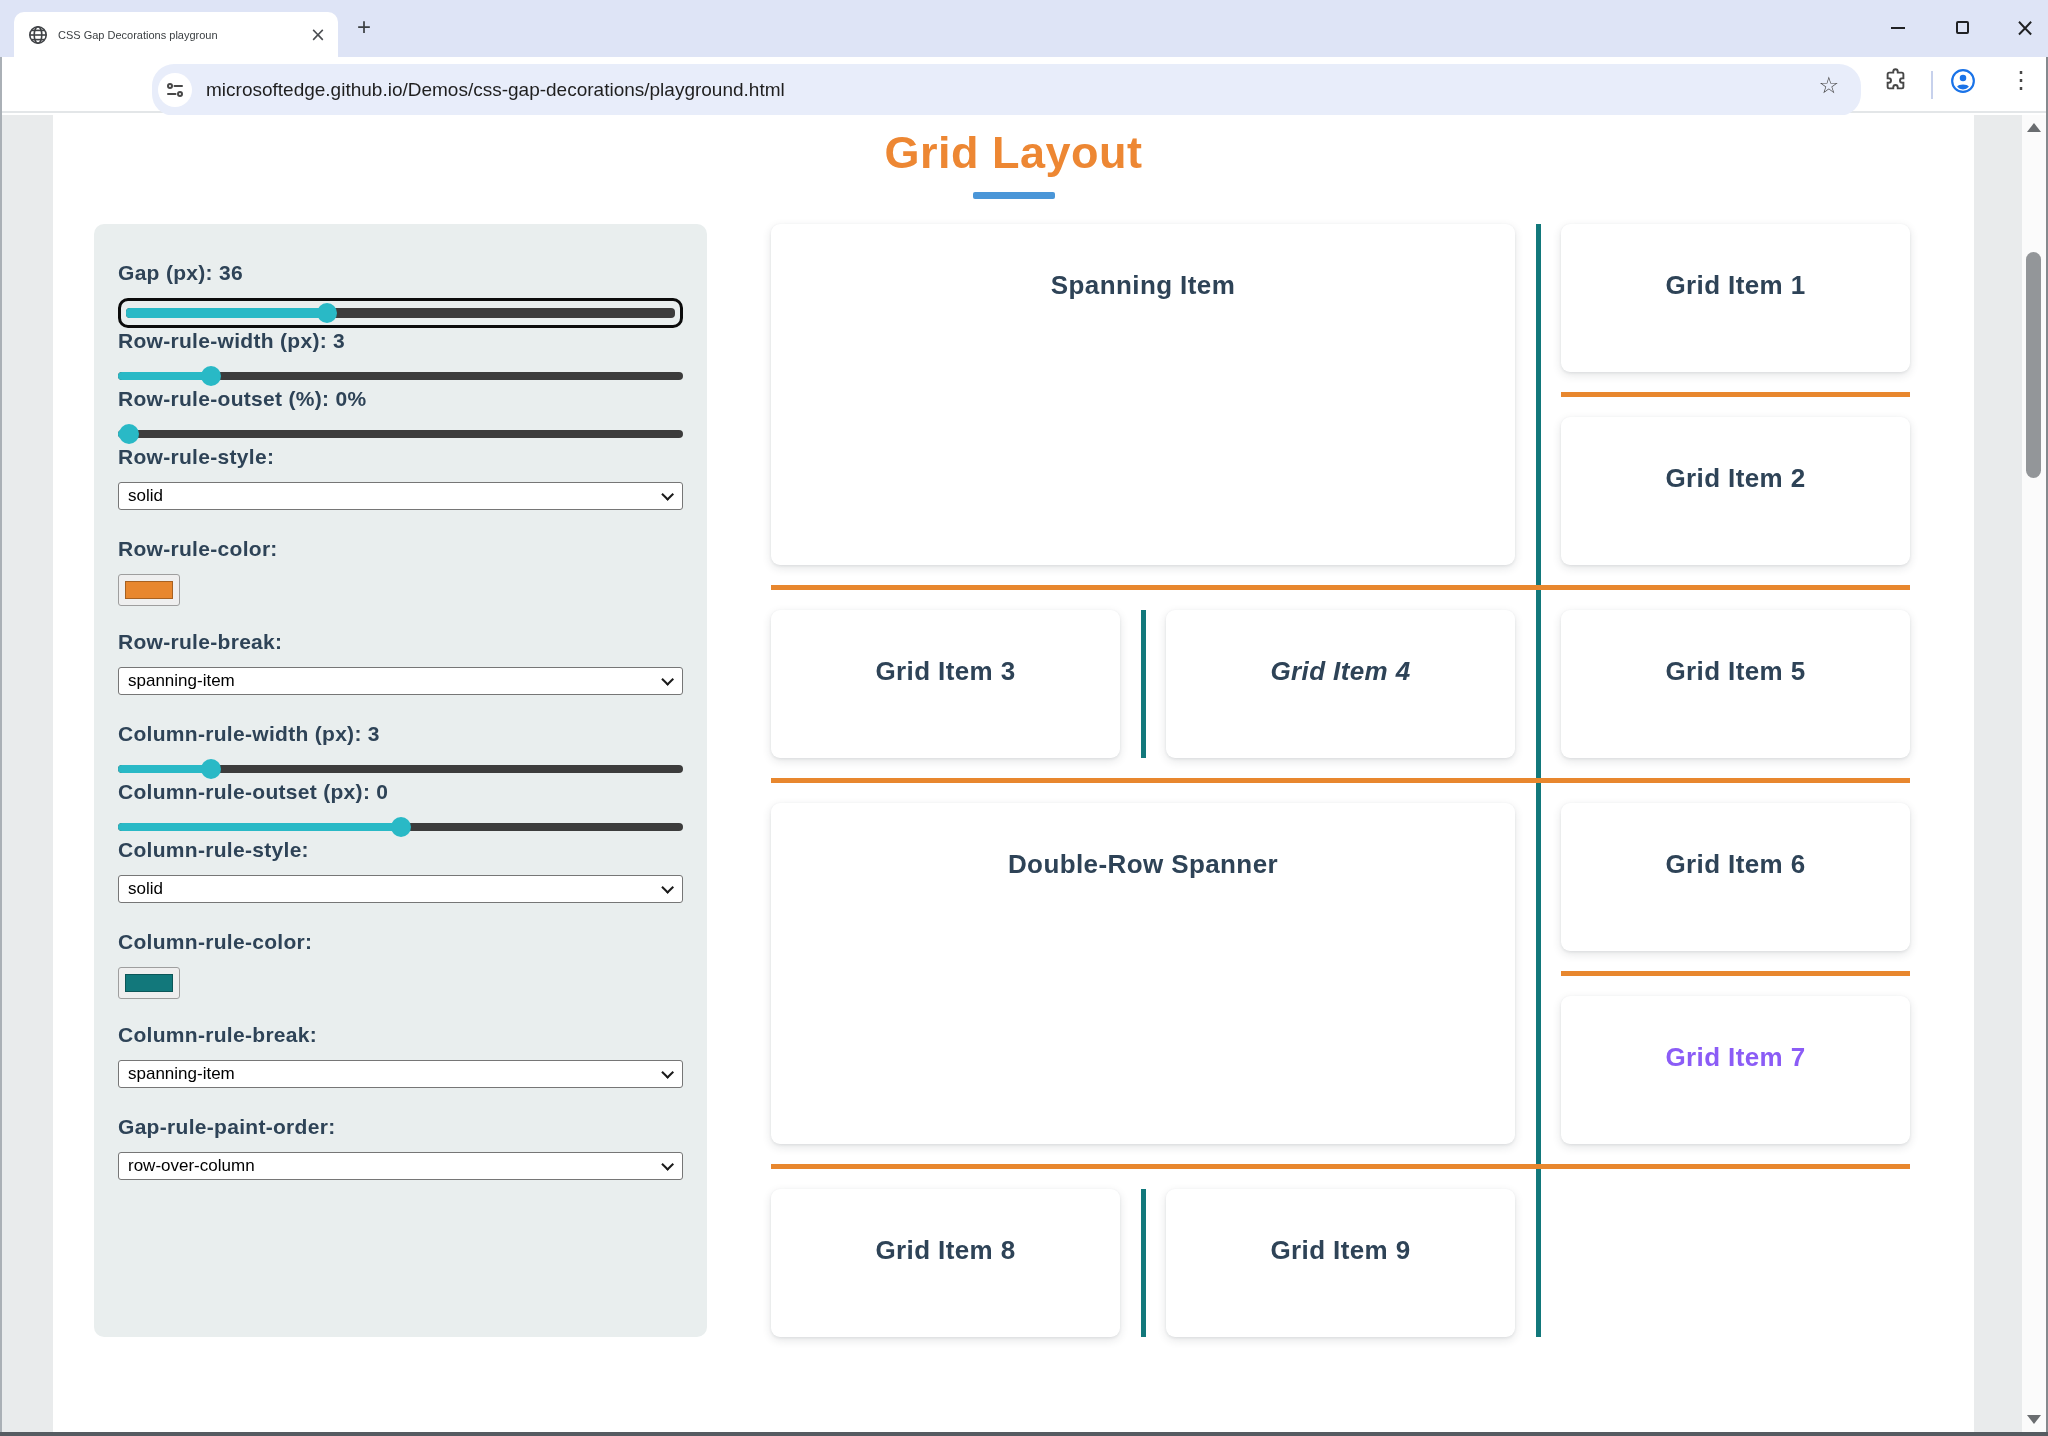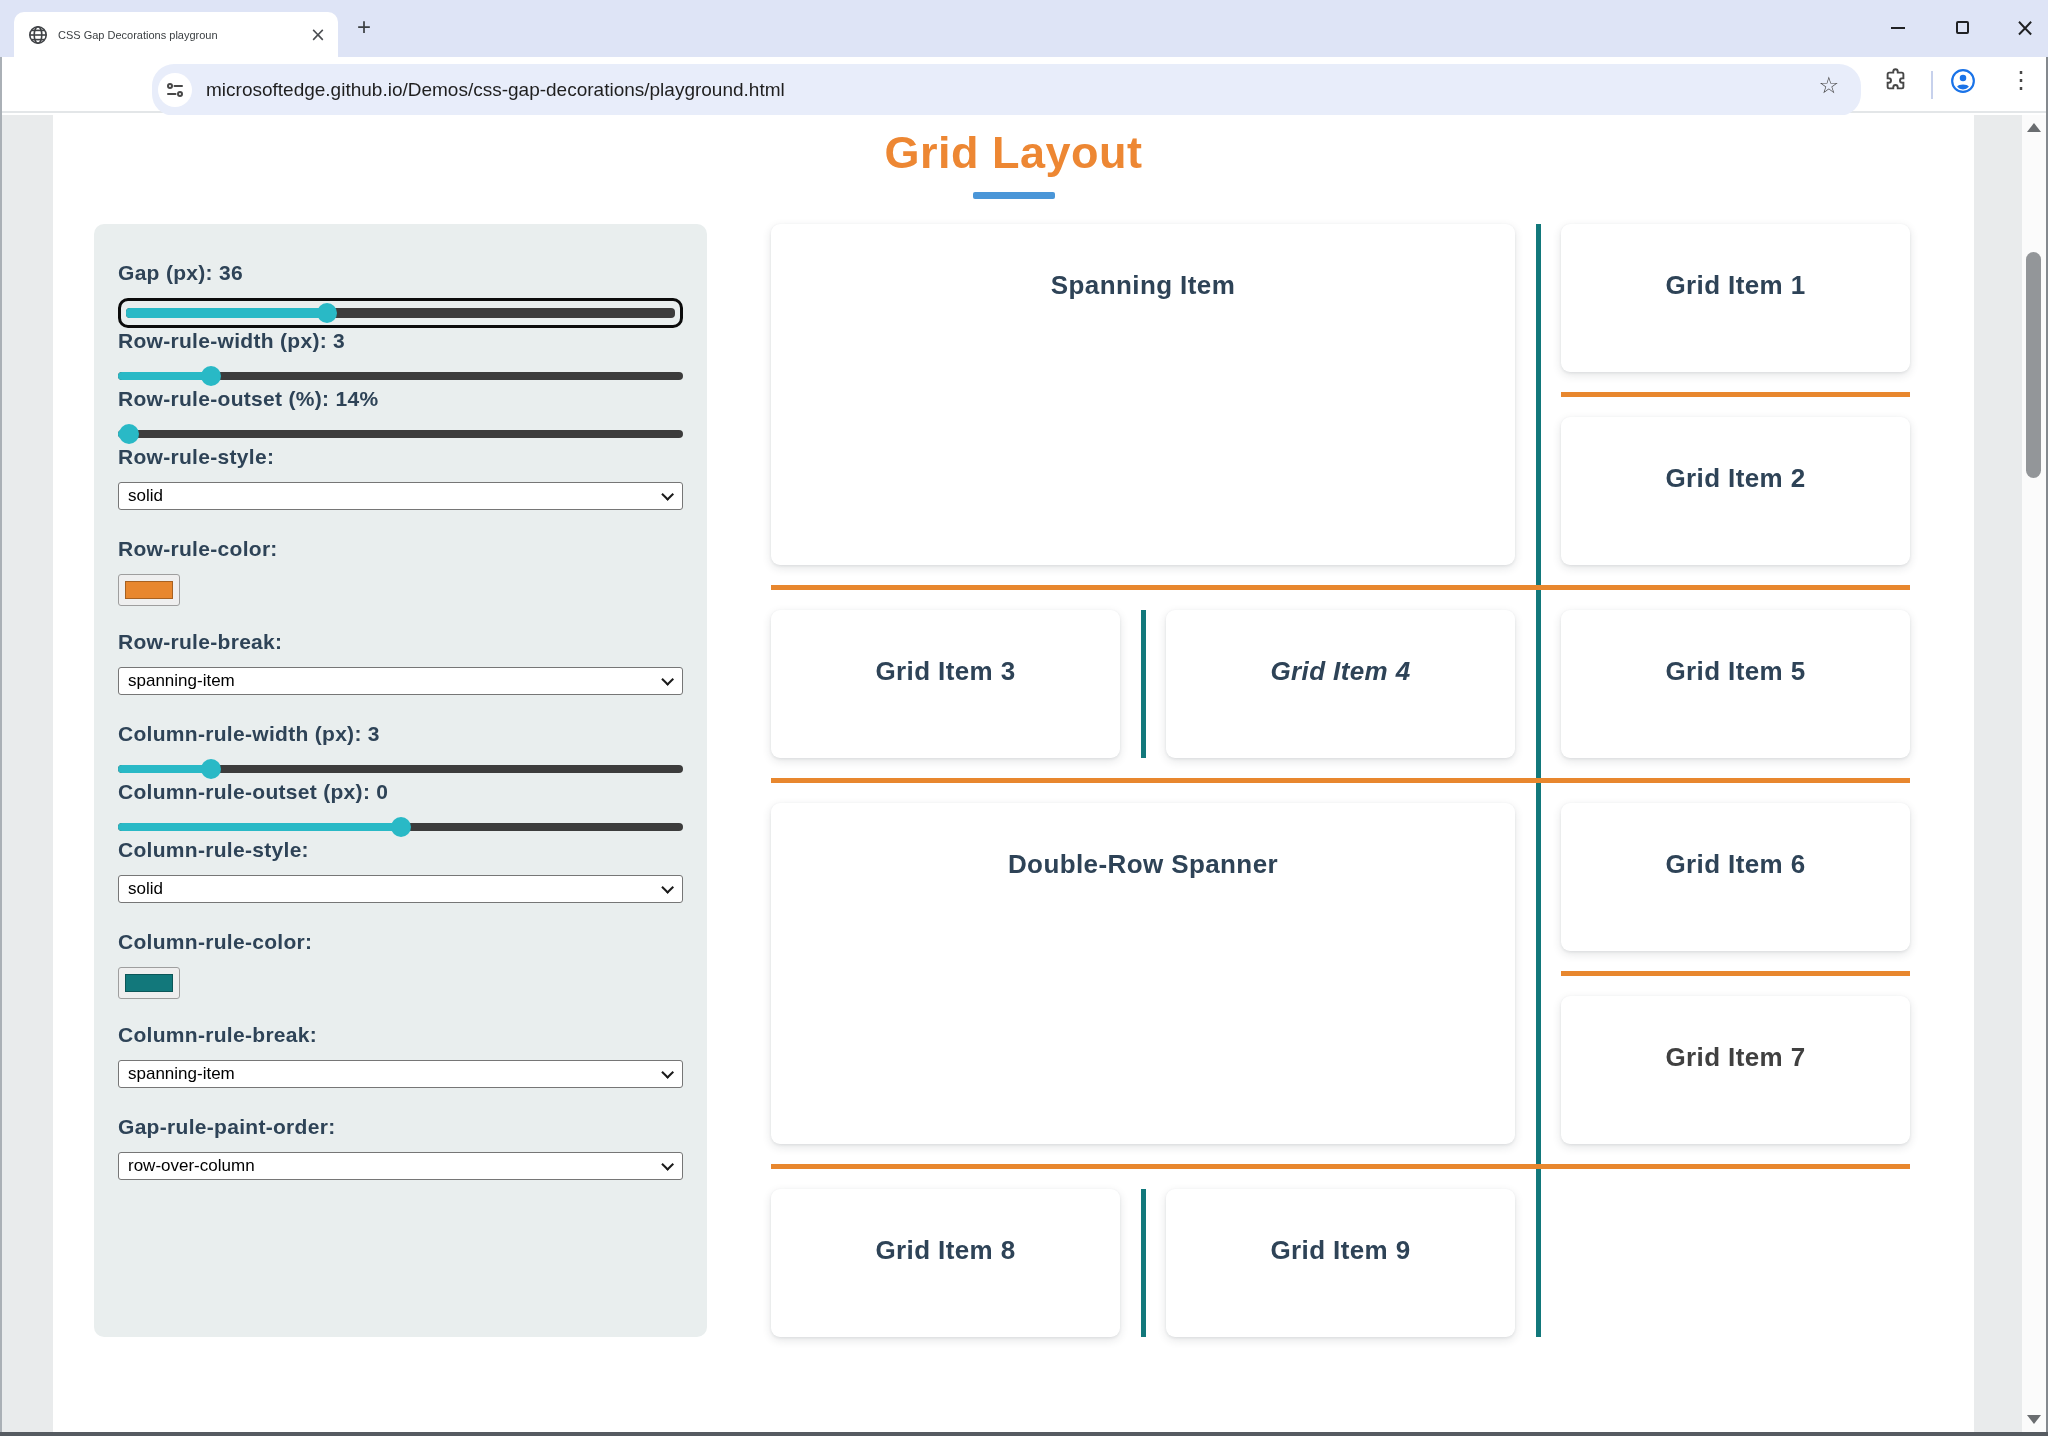--- a/index.html
+++ b/index.html
@@ -155,21 +155,21 @@
           <div class="group range">
             <div class="ctl-label" style="color: rgb(46, 67, 87);">Row-rule-width (px): 3</div>
             <div class="slider">
               <div class="track">
                 <div class="fill" style="width: 16.5%;"></div>
               </div>
               <div class="thumb" style="left: 16.5%;"></div>
             </div>
           </div>
           <div class="group range">
-            <div class="ctl-label" style="color: rgb(46, 67, 87);">Row-rule-outset (%): 14%</div>
+            <div class="ctl-label" style="color: rgb(46, 67, 87);">Row-rule-outset (%): 0%</div>
             <div class="slider">
               <div class="track">
                 <div class="fill" style="width: 2%;"></div>
               </div>
               <div class="thumb" style="left: 2%;"></div>
             </div>
           </div>
           <div class="group select">
             <div class="ctl-label" style="color: rgb(46, 67, 87);">Row-rule-style:</div>
             <div class="selectbox">
@@ -256,21 +256,21 @@
           <div class="card" style="grid-area: 3 / 3 / span 1 / span 1;">
             <div class="card-label" style="color: rgb(46, 67, 87);">Grid Item 5</div>
           </div>
           <div class="card" style="grid-area: 4 / 1 / span 2 / span 2;">
             <div class="card-label" style="color: rgb(46, 67, 87);">Double-Row Spanner</div>
           </div>
           <div class="card" style="grid-area: 4 / 3 / span 1 / span 1;">
             <div class="card-label" style="color: rgb(46, 67, 87);">Grid Item 6</div>
           </div>
           <div class="card" style="grid-area: 5 / 3 / span 1 / span 1;">
-            <div class="card-label" style="color: #404040;">Grid Item 7</div>
+            <div class="card-label" style="color: #8b5cf6;">Grid Item 7</div>
           </div>
           <div class="card" style="grid-area: 6 / 1 / span 1 / span 1;">
             <div class="card-label" style="color: rgb(46, 67, 87);">Grid Item 8</div>
           </div>
           <div class="card" style="grid-area: 6 / 2 / span 1 / span 1;">
             <div class="card-label" style="color: rgb(46, 67, 87);">Grid Item 9</div>
           </div>
           <div class="rule row-rule" style="top: 168px; left: 790px; width: 349px;"></div>
           <div class="rule row-rule" style="top: 361px; left: 0px; width: 1139px;"></div>
           <div class="rule row-rule" style="top: 554px; left: 0px; width: 1139px;"></div>

